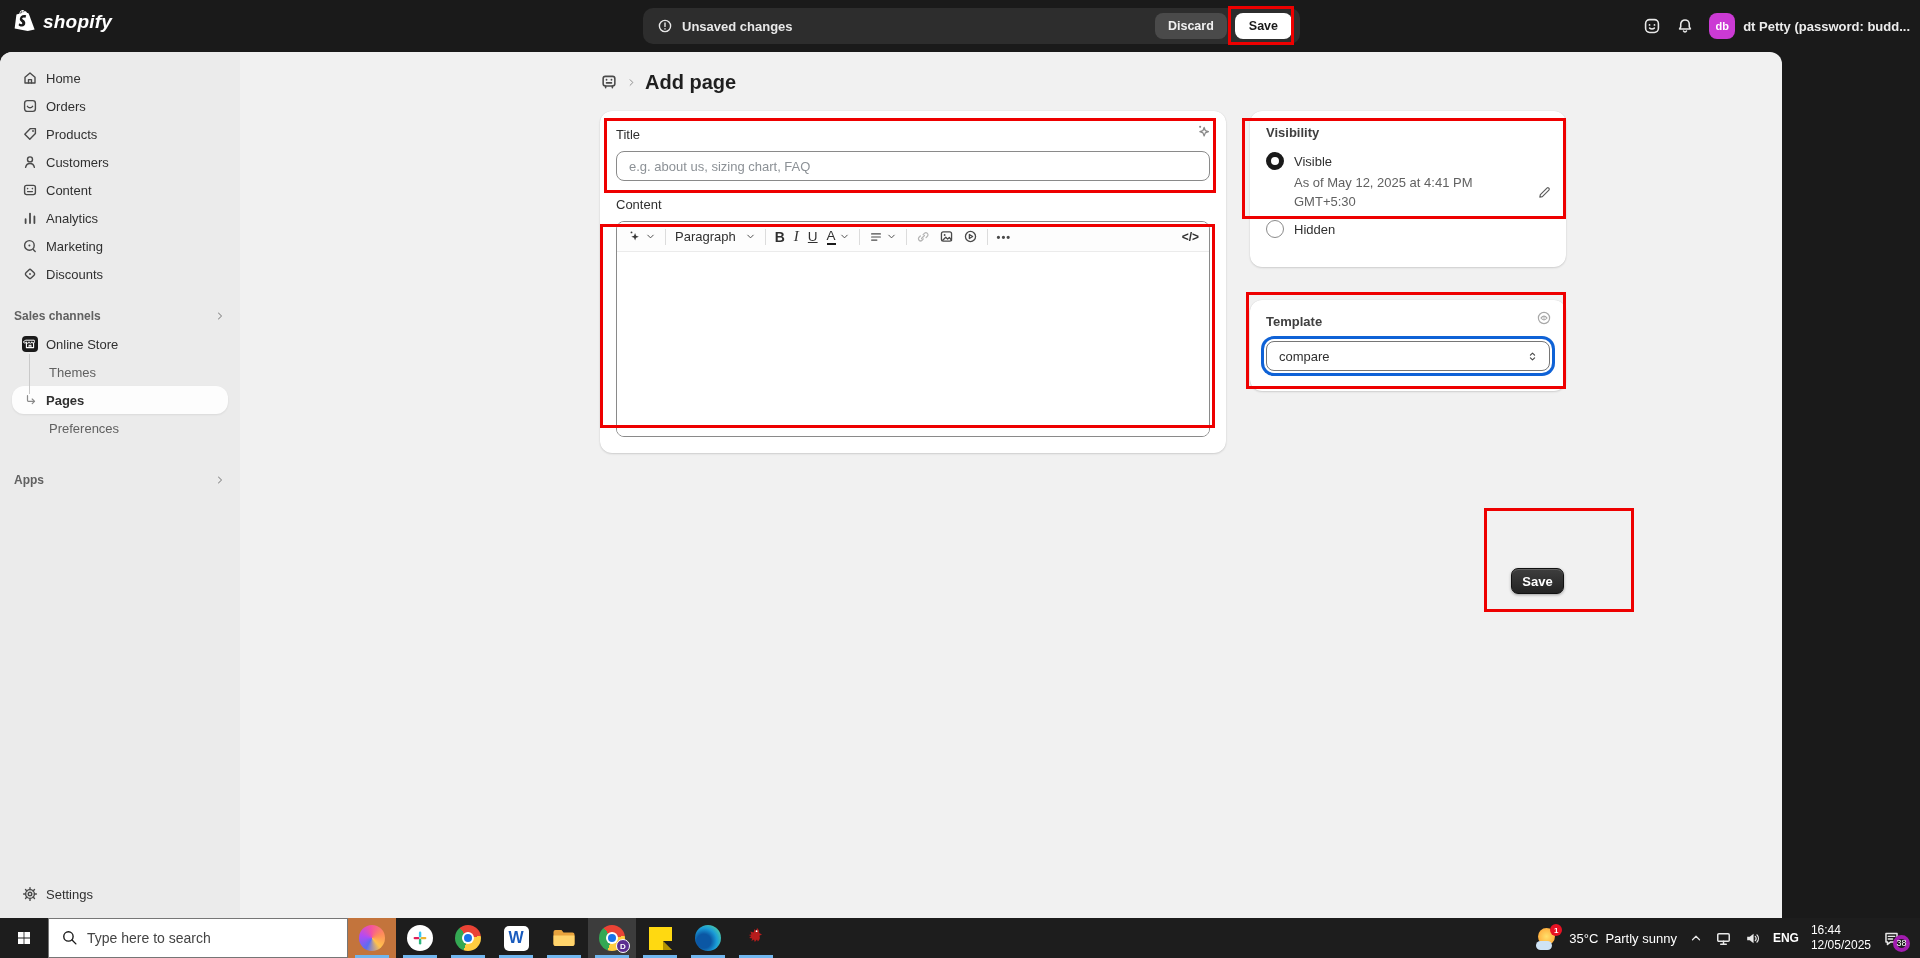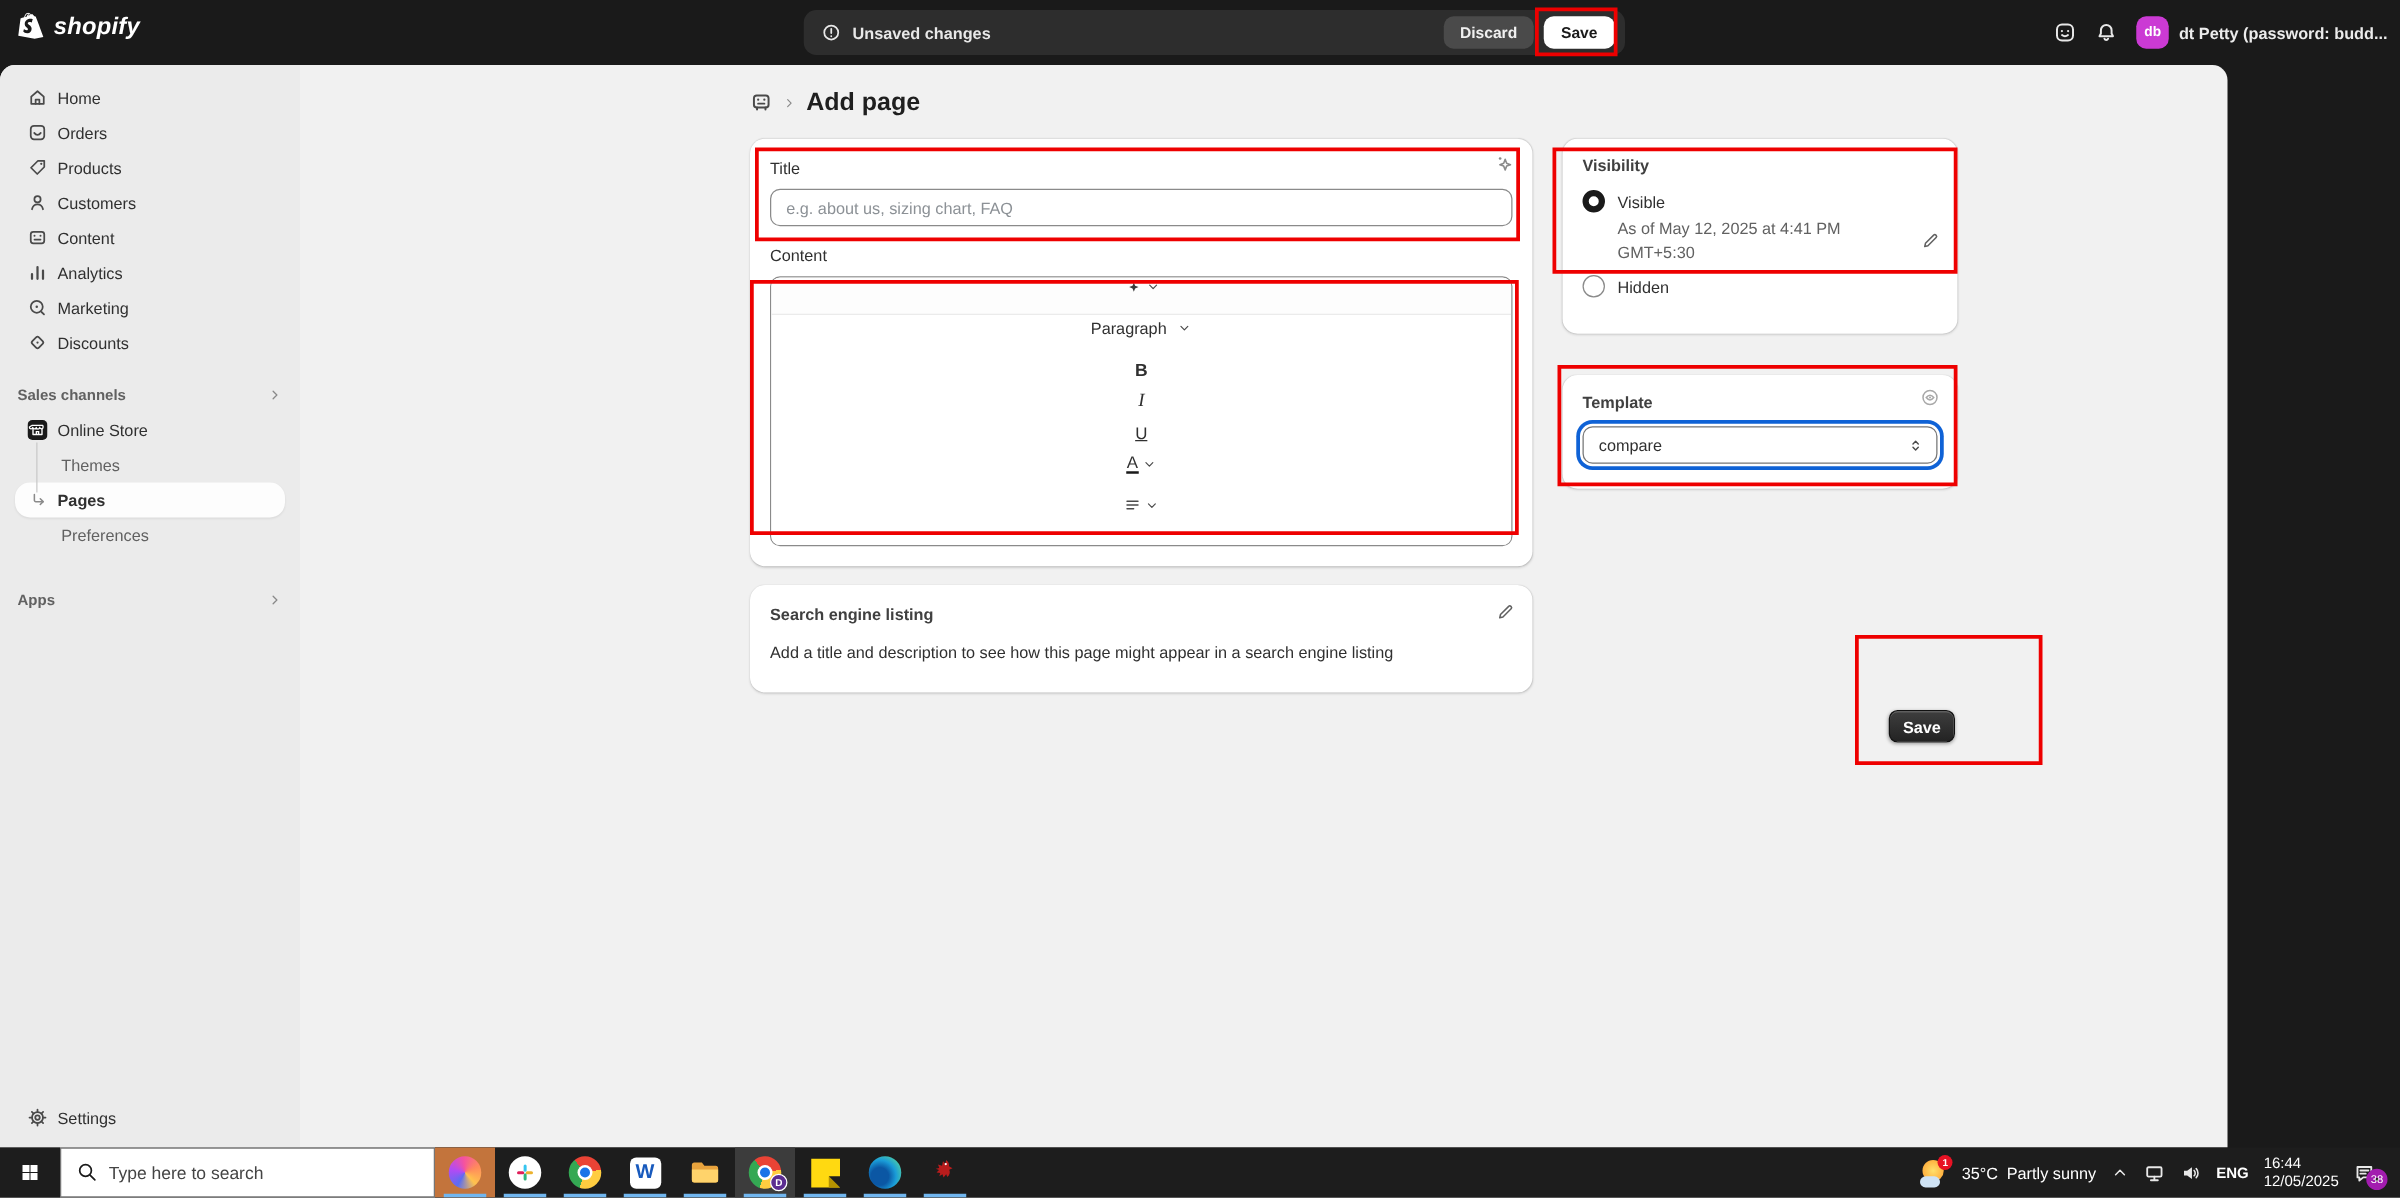--- a/index.html
+++ b/index.html
@@ -41,21 +41,21 @@
   .card-title-content { left:600px; top:59px; width:626px; height:342px; padding:16px; }
   .card-seo { left:600px; top:416px; width:626px; height:86px; padding:16px; }
   .card-visibility { left:1250px; top:59px; width:316px; height:156px; padding:14px 16px; }
   .card-template { left:1250px; top:248px; width:316px; height:91px; padding:14px 16px; }
   .field-label { font-size:13px; color:#303030; font-weight:500; height:16px; }
   .card-h { font-size:13px; font-weight:700; color:#404040; }
   .text-input { margin-top:8px; width:100%; height:30px; border:1px solid #8a8a8a; border-radius:8px; padding:0 12px; font-size:13px; font-family:inherit; color:#303030; background:#fff; }
   .text-input::placeholder { color:#8c9196; }
   .corner-ic { position:absolute; right:14px; top:12px; cursor:pointer; }
   .editor { margin-top:8px; height:216px; border:1px solid #8a8a8a; border-radius:8px; background:#fff; overflow:hidden; }
-  .ed-toolbar { height:30px; display:flex; align-items:center; gap:9px; padding:0 10px; background:#fdfdfd; border-bottom:1px solid #ebebeb;flex-direction:column; }
+  .ed-toolbar { height:30px; display:flex; align-items:center; gap:9px; padding:0 10px; background:#fdfdfd; border-bottom:1px solid #ebebeb; }
   .tb-btn { display:flex; align-items:center; gap:3px; cursor:pointer; color:#303030; }
   .tb-div { width:1px; height:16px; background:#dcdcdc; }
   .tb-b { font-weight:800; font-size:14px; }
   .tb-i { font-style:italic; font-family:"Liberation Serif",serif; font-size:15px; }
   .tb-u { text-decoration:underline; font-size:13.5px; }
   .tb-a { font-size:13.5px; border-bottom:2px solid #1a1a1a; line-height:14px; }
   .tb-more { letter-spacing:1px; font-weight:700; color:#4a4a4a; font-size:11px; }
   .tb-code { margin-left:auto; font-weight:700; font-size:12px; color:#303030; }
   .ed-body { height:186px; background:#fff; cursor:text; }
   .seo-desc { margin-top:15px; font-size:13px; color:#303030; }
@@ -96,21 +96,21 @@
   .weather { display:flex; align-items:center; gap:7px; cursor:pointer; }
   .wx-ic { position:relative; width:26px; height:24px; }
   .wx-sun { position:absolute; left:2px; top:2px; width:17px; height:17px; border-radius:50%; background:radial-gradient(#ffe06b, #ff9d2e); }
   .wx-cloud { position:absolute; left:0px; bottom:0px; width:16px; height:9px; border-radius:8px; background:#cfe3f5; }
   .wx-badge { position:absolute; right:0; top:-2px; width:12px; height:12px; border-radius:50%; background:#e81224; color:#fff; font-size:8px; font-weight:700; display:flex; align-items:center; justify-content:center; }
   .wx-txt { font-size:13px; color:#fff; white-space:nowrap; }
   .tray-ic { display:flex; align-items:center; cursor:pointer; }
   .lang { font-size:12px; font-weight:600; cursor:pointer; }
   .clock { font-size:12px; line-height:15px; text-align:left; cursor:pointer; }
   .notif { position:relative; display:flex; align-items:center; cursor:pointer; }
-  .notif-badge { margin-left:-7px; margin-top:10px; width:17px; height:17px; border-radius:50%; border:7px solid #a21caf; background:#1d1d1d; color:#fff; font-size:9px; display:flex; align-items:center; justify-content:center; }
+  .notif-badge { margin-left:-7px; margin-top:10px; width:17px; height:17px; border-radius:50%; border:4px solid #a21caf; background:#1d1d1d; color:#fff; font-size:9px; display:flex; align-items:center; justify-content:center; }
 
   .ic { fill:none; stroke:#4a4a4a; stroke-width:1.4; stroke-linecap:round; stroke-linejoin:round; }
   .ic-w { stroke:#e8e8e8; }
   .ic-gray { stroke:#8a8a8a; }
 </style>
 </head>
 <body>
 
 <div class="screen">
 
@@ -341,27 +341,20 @@
               <path d="M6.8 5.9v4.2L10.3 8z"></path>
             </svg>
           <span class="tb-div"></span>
           <span class="tb-btn tb-more">•••</span>
           <span class="tb-btn tb-code">&lt;/&gt;</span>
         </div>
         <div class="ed-body"></div>
       </div>
     </section>
 
-    <section class="card card-seo">
-      <div class="card-h">Search engine listing</div>
-      <svg class="corner-ic" style="top:14px" width="15" height="15" viewBox="0 0 16 16" class2="ic">
-          <path d="M3 13l.6-2.7 7-7a1.35 1.35 0 0 1 1.9 0l.2.2a1.35 1.35 0 0 1 0 1.9l-7 7z" fill="none" stroke="#616161" stroke-width="1.3" stroke-linejoin="round"></path>
-        </svg>
-      <div class="seo-desc">Add a title and description to see how this page might appear in a search engine listing</div>
-    </section>
 
     <section class="card card-visibility">
       <div class="card-h" style="font-weight:600">Visibility</div>
       <div class="radio-row">
         <span class="radio on"></span>
         <span>Visible</span>
       </div>
       <div class="radio-note">
         <div>As of May 12, 2025 at 4:41 PM</div>
         <div>GMT+5:30</div>

